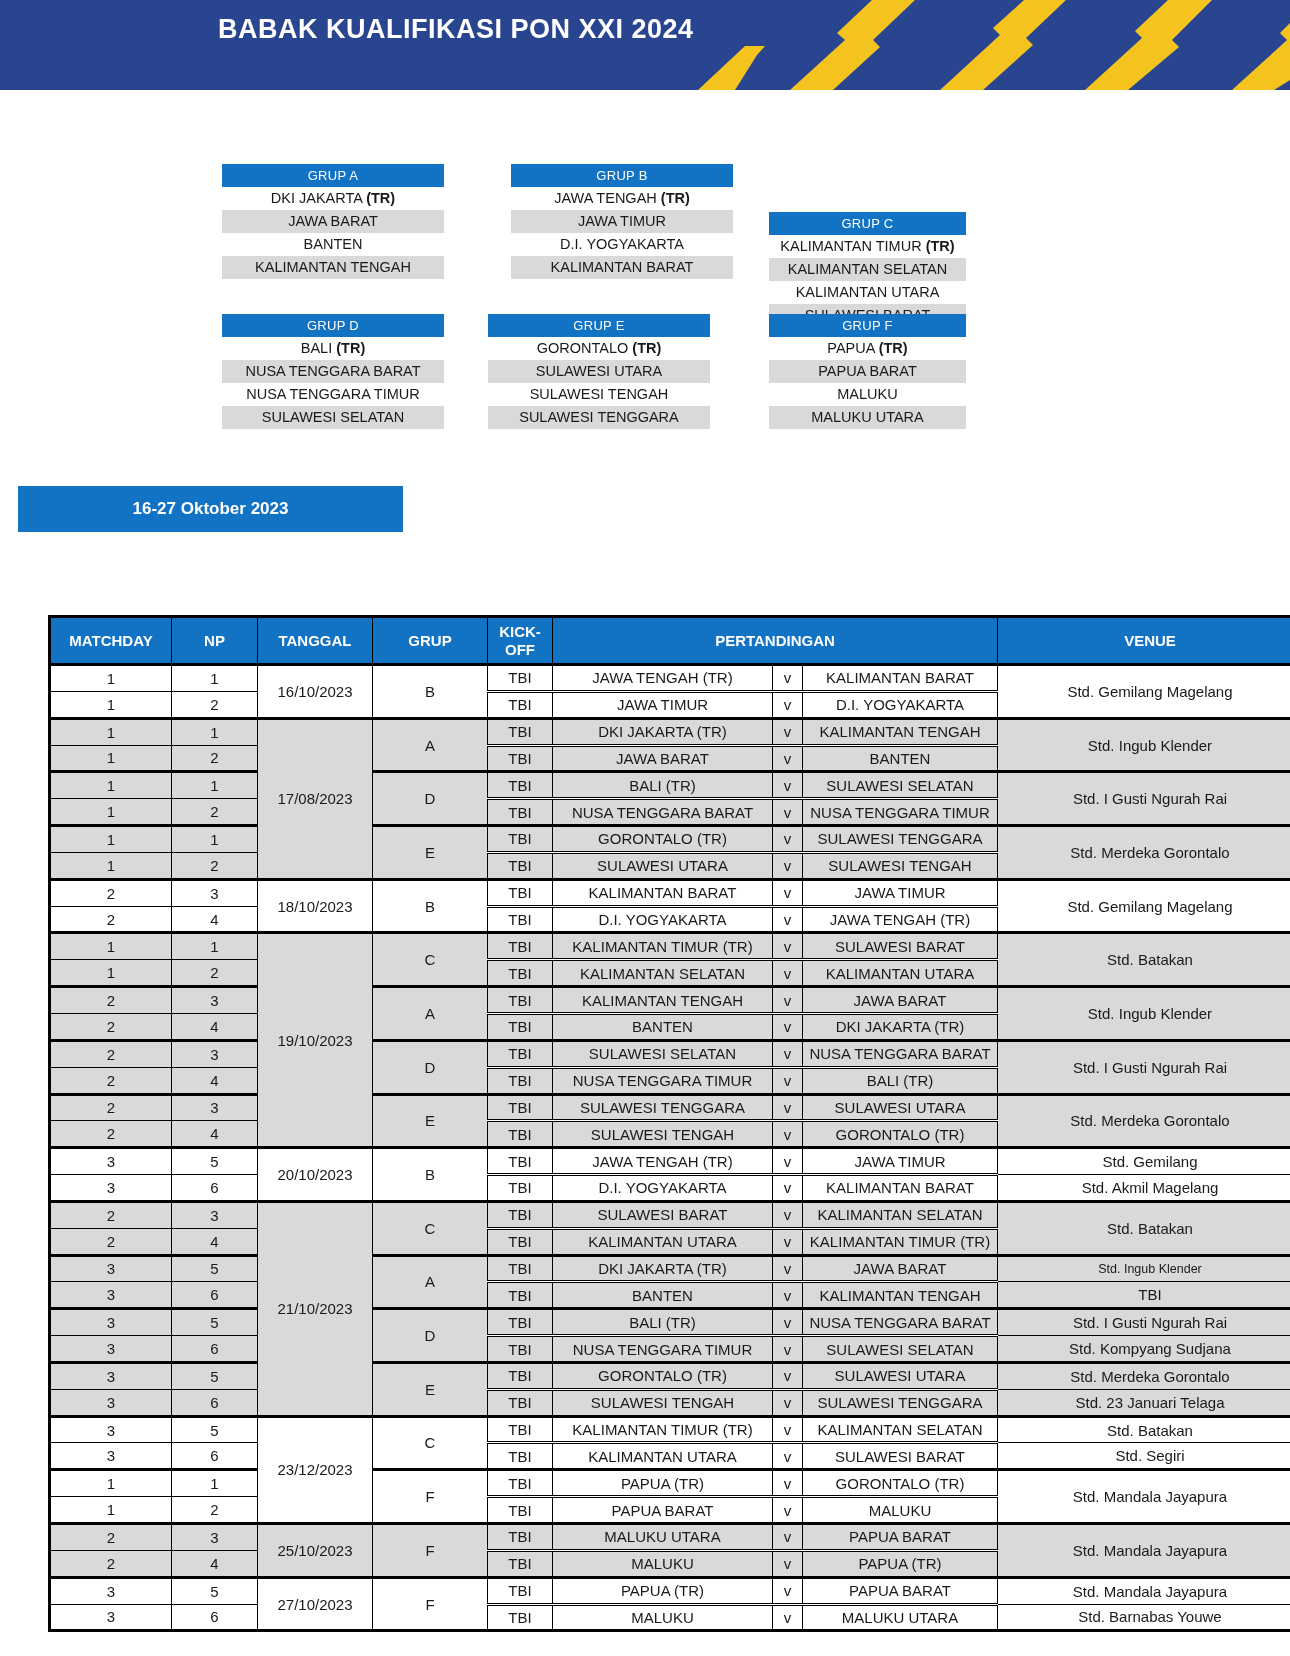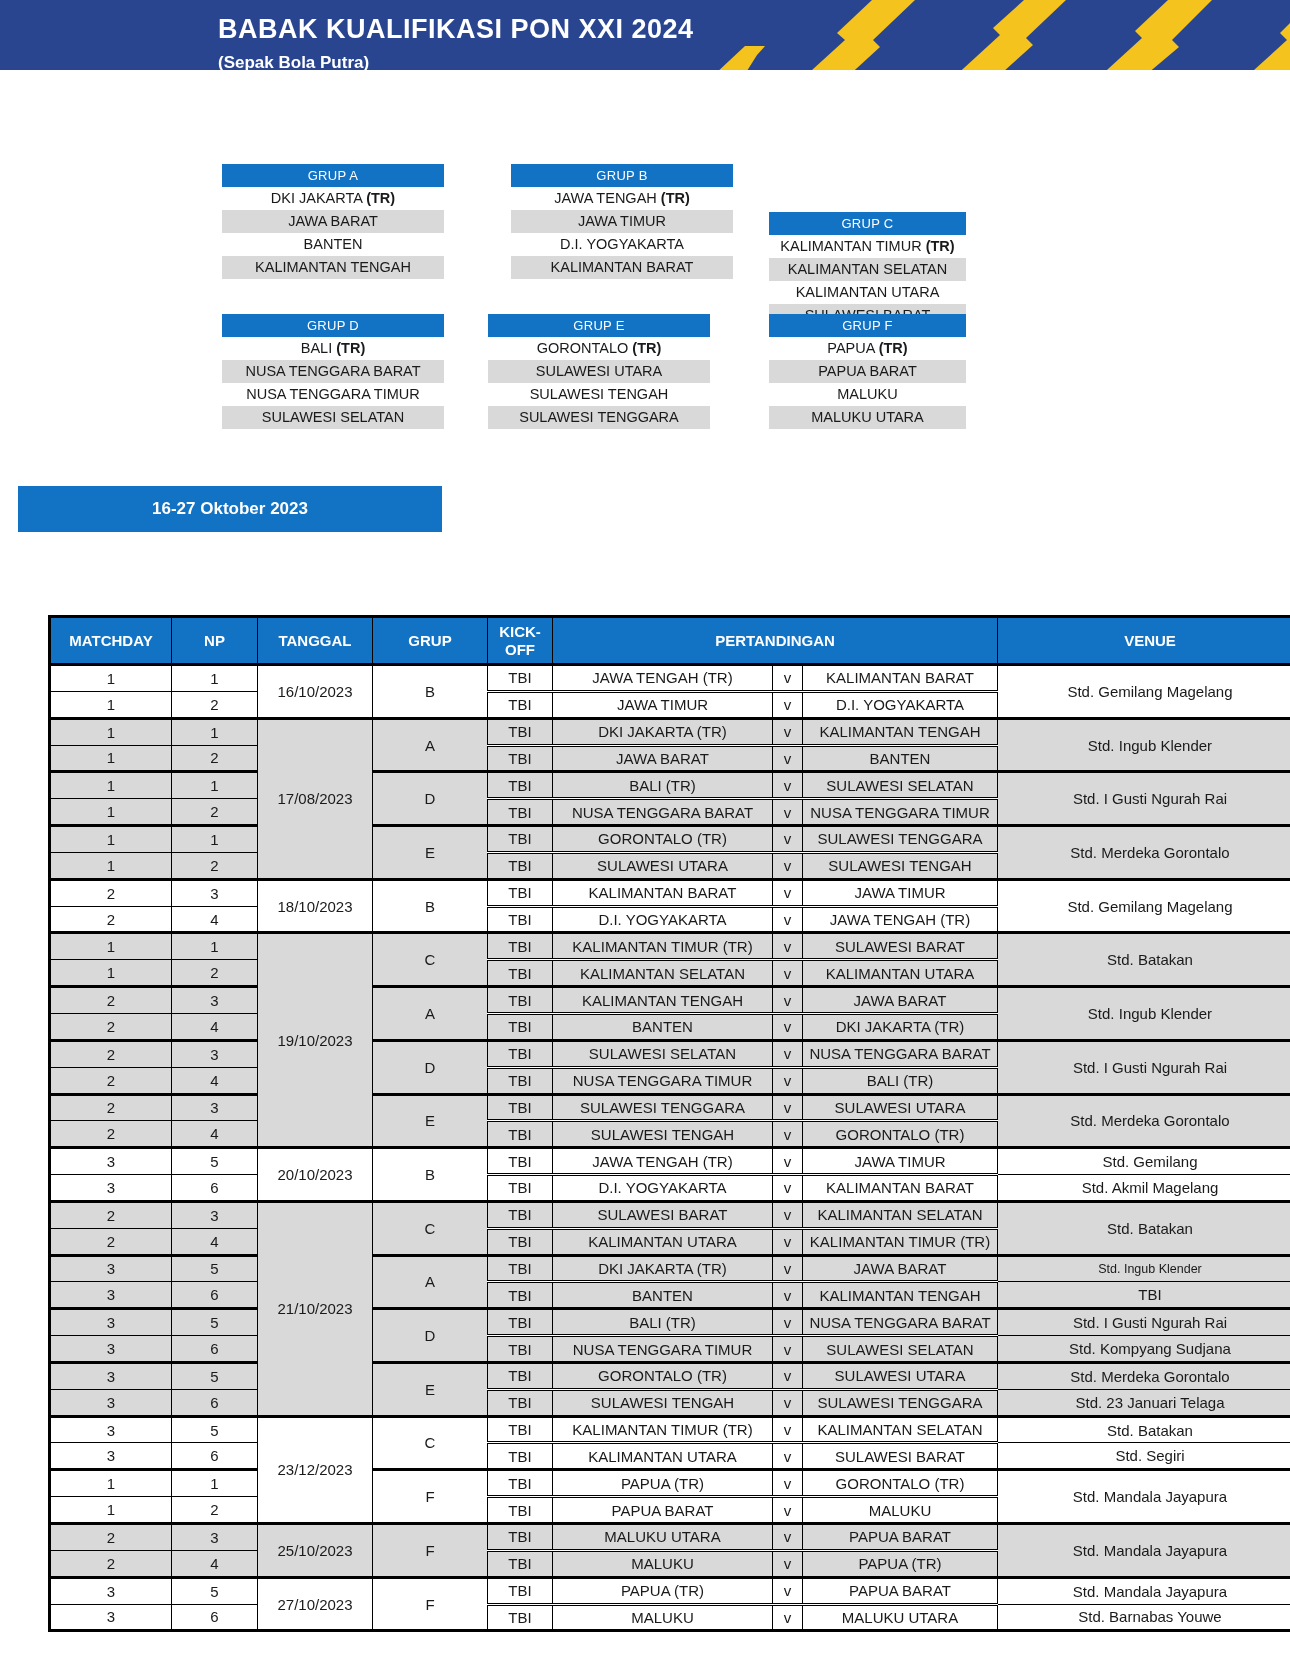--- a/index.html
+++ b/index.html
@@ -7,21 +7,21 @@
   body {
     width: 1290px; height: 1656px;
     position: relative;
     font-family: "Liberation Sans", "DejaVu Sans", sans-serif;
     color: #1a1a1a;
     overflow: hidden;
   }
 
   
   .banner {
-    position: absolute; left: 0; top: 0; width: 1290px; height: 70px;
+    position: absolute; left: 0; top: 0; width: 1290px; height: 90px;
     background: #2A4590; overflow: hidden;
   }
   .banner svg { position: absolute; left: 0; top: 0; }
   .banner-text { position: absolute; left: 218px; top: 14px; z-index: 2; }
   .banner-title { color: #ffffff; font-size: 27px; font-weight: bold; letter-spacing: .5px; }
   .banner-subtitle { color: #ffffff; font-size: 17px; font-weight: bold; margin-top: 8px; }
 
   
   .group-box { position: absolute; }
   .group-header {
@@ -31,21 +31,21 @@
   }
   .group-team {
     height: 23px; font-size: 14.5px; text-align: center; line-height: 23px;
     color: #1a1a1a; white-space: nowrap;
   }
   .group-team.alt { background: #D9D9D9; }
   .group-team b { font-weight: bold; }
 
   
   .date-bar {
-    position: absolute; left: 18px; top: 486px; width: 424px; height: 46px;
+    position: absolute; left: 18px; top: 486px; width: 385px; height: 46px;
     background: #1272C4; color: #ffffff; font-size: 17px; font-weight: bold;
     text-align: center; line-height: 46px;
   }
 
   
   .sched-wrap { position: absolute; left: 18px; top: 615px; width: 1254px; }
   table.sched {
     border-collapse: collapse; width: 1254px;
     border: 3px solid #000;
     table-layout: fixed;
@@ -82,21 +82,20 @@
     <g fill="#F4C31E">
       <polygon points="698,90 745,46 765,46 757,55 735,90"></polygon>
       <polygon points="790,90 845,40 837,33 872,0 915,0 873,40 880,47 833,90"></polygon>
       <polygon points="940,90 1000,35 993,28 1024,0 1066,0 1026,38 1033,45 983,90"></polygon>
       <polygon points="1085,90 1142,38 1135,31 1168,0 1212,0 1172,40 1179,47 1128,90"></polygon>
       <polygon points="1232,90 1287,40 1280,33 1290,23 1290,80 1274,90"></polygon>
     </g>
   </svg>
   <div class="banner-text">
     <div class="banner-title">BABAK KUALIFIKASI PON XXI 2024</div>
-    <div class="banner-subtitle">(Sepak Bola Putra)</div>
   </div>
 </div>
 
 <div id="groups-layer">
     <div class="group-box" style="left: 222px; top: 164px; width: 222px;">
       <div class="group-header">GRUP A</div>
       <div class="group-team">DKI JAKARTA <b>(TR)</b></div>
       <div class="group-team alt">JAWA BARAT</div>
       <div class="group-team">BANTEN</div>
       <div class="group-team alt">KALIMANTAN TENGAH</div>

